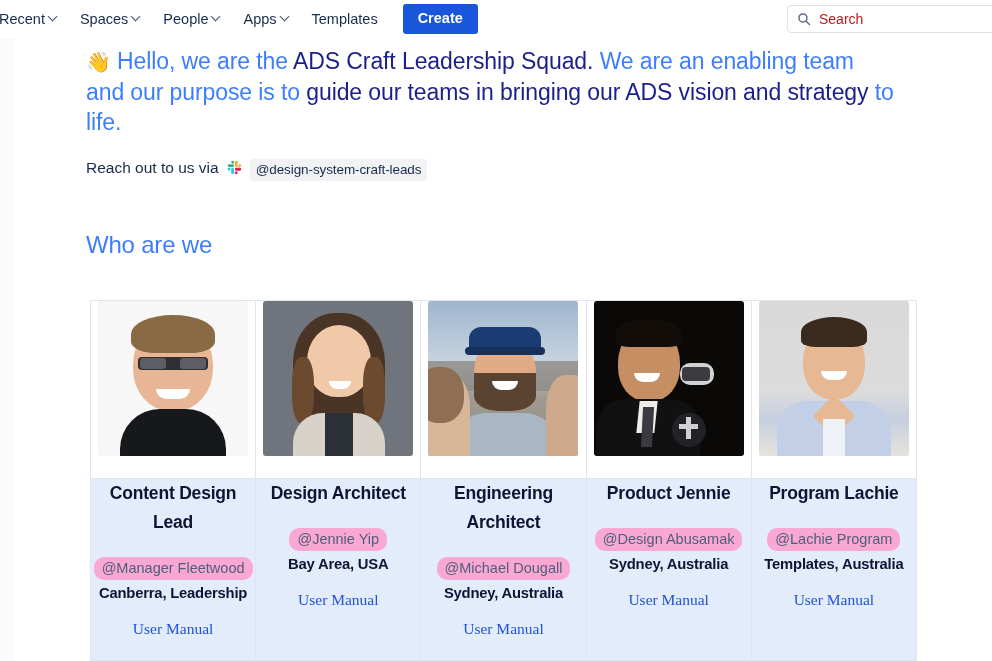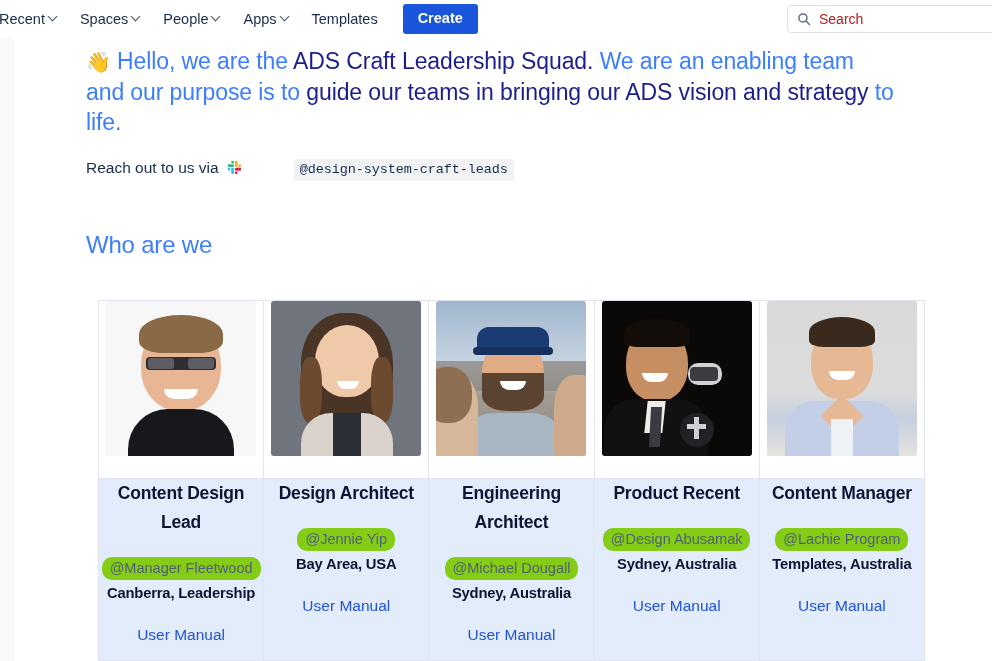--- a/index.html
+++ b/index.html
@@ -71,35 +71,35 @@
   .t-navy  { color: #1b1f8a; }
   .wave { font-size: 20px; }
 
   .reach {
     position: absolute; left: 86px; top: 121px;
     display: flex; align-items: flex-start; gap: 7px;
     font-size: 15.5px; color: #172b4d;
   }
   .slack-icon { width: 17px; height: 17px; display: block; }
   .code-chip {
-    font-family: Liberation Mono, monospace;
+    font-family: Liberation Sans, sans-serif;
     font-size: 13.5px; color: #172b4d;
     background: #f1f2f4; border-radius: 3px;
-    padding: 3px 6px 4px 6px; letter-spacing: -0.1px; margin-left: 44px;
+    padding: 3px 6px 4px 6px; letter-spacing: -0.1px;
   }
 
   .section-title {
     position: absolute; left: 86px; top: 193px;
     font-size: 24px; font-weight: 400; color: #3d7eff;
     letter-spacing: -0.2px;
   }
 
   
   .team-table {
-    position: absolute; left: 98px; top: 262px;
+    position: absolute; left: 90px; top: 262px;
     width: 827px;
     border-collapse: collapse;
     table-layout: fixed;
   }
   .team-table td {
     border: 1px solid #dfe4ee;
     vertical-align: top;
     padding: 0;
   }
   .photo-cell {
@@ -122,35 +122,35 @@
     padding: 16px 8px 0 8px;
     text-align: center;
     height: 182px;
   }
   .role {
     font-size: 17.5px; font-weight: 700; color: #0e1433;
     line-height: 29px; letter-spacing: -0.2px;
   }
   .mention {
     display: inline-block;
-    background: #84cc16;
+    background: #f9a8d4;
     color: #505f79;
     font-size: 14.5px;
     border-radius: 10px;
     padding: 1px 8px 2px 8px;
     margin-top: 20px;
     line-height: 20px;
   }
   .location {
     font-size: 14.8px; font-weight: 700; color: #0e1433;
     margin-top: 3px; line-height: 20px; letter-spacing: -0.2px;
   }
   .manual {
-    font-size: 15.5px; color: #2152d8; margin-top: 22px;
-    cursor: pointer; line-height: 20px;
+    font-size: 15.5px; color: #2152d8; margin-top: 16px;
+    cursor: pointer; line-height: 20px; font-family: Liberation Serif, serif;
   }
 </style>
 </head>
 <body>
 
 <div id="page">
 
   <div class="left-gutter"></div>
 
   <div class="navbar">
@@ -279,27 +279,27 @@
               <div class="location">Bay Area, USA</div>
               <div class="manual">User Manual</div>
             </td>
             <td class="info-cell">
               <div class="role">Engineering Architect</div>
               <div><span class="mention">@Michael Dougall</span></div>
               <div class="location">Sydney, Australia</div>
               <div class="manual">User Manual</div>
             </td>
             <td class="info-cell">
-              <div class="role">Product Recent</div>
+              <div class="role">Product Jennie</div>
               <div><span class="mention">@Design Abusamak</span></div>
               <div class="location">Sydney, Australia</div>
               <div class="manual">User Manual</div>
             </td>
             <td class="info-cell">
-              <div class="role">Content Manager</div>
+              <div class="role">Program Lachie</div>
               <div><span class="mention">@Lachie Program</span></div>
               <div class="location">Templates, Australia</div>
               <div class="manual">User Manual</div>
             </td>
           </tr>
       </tbody>
     </table>
 
   </div>
 </div>

